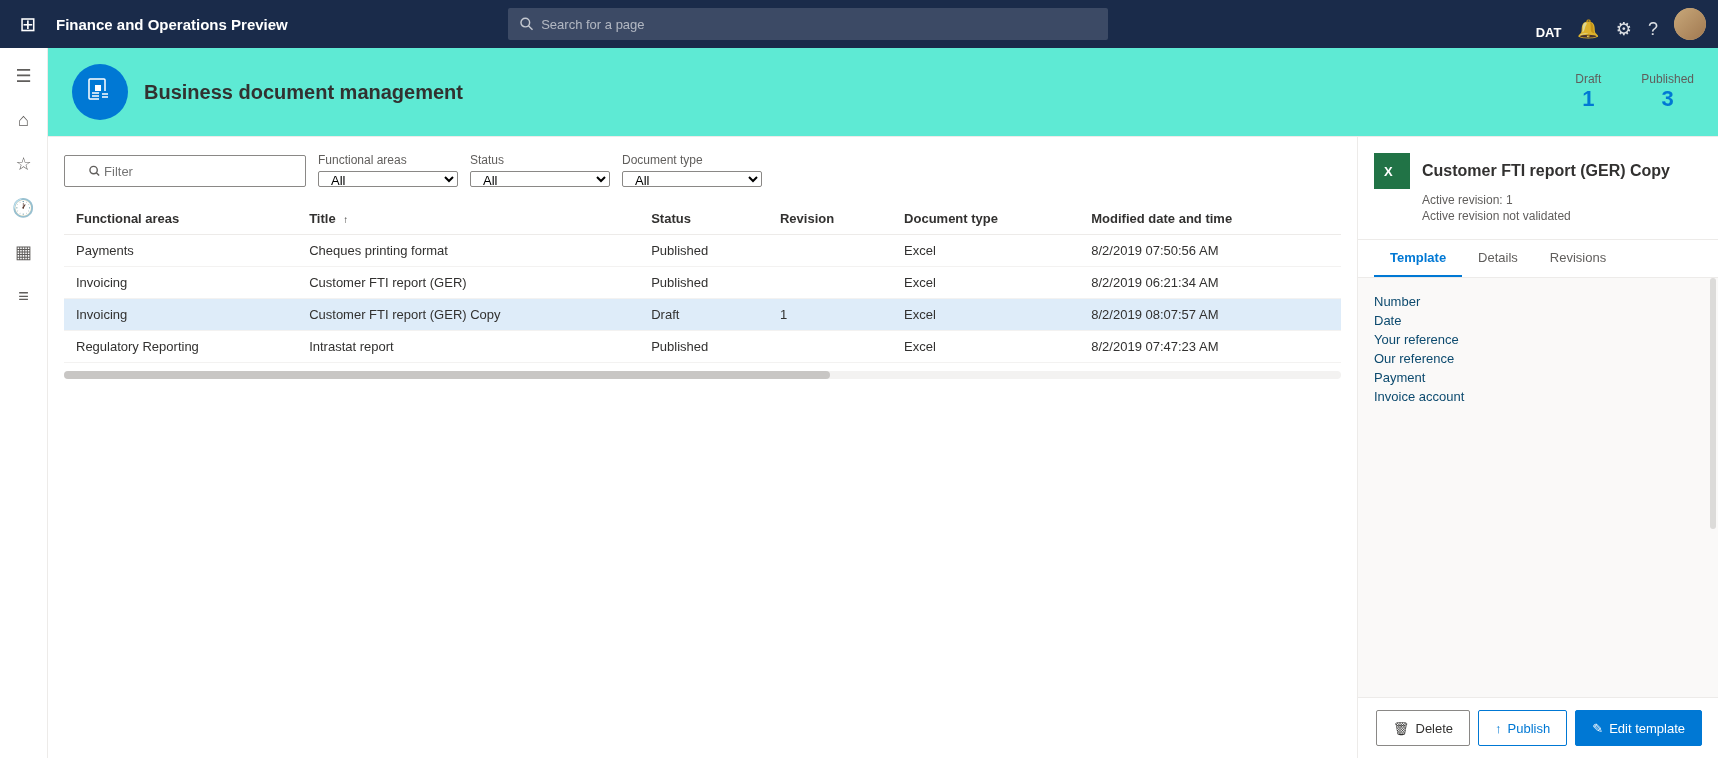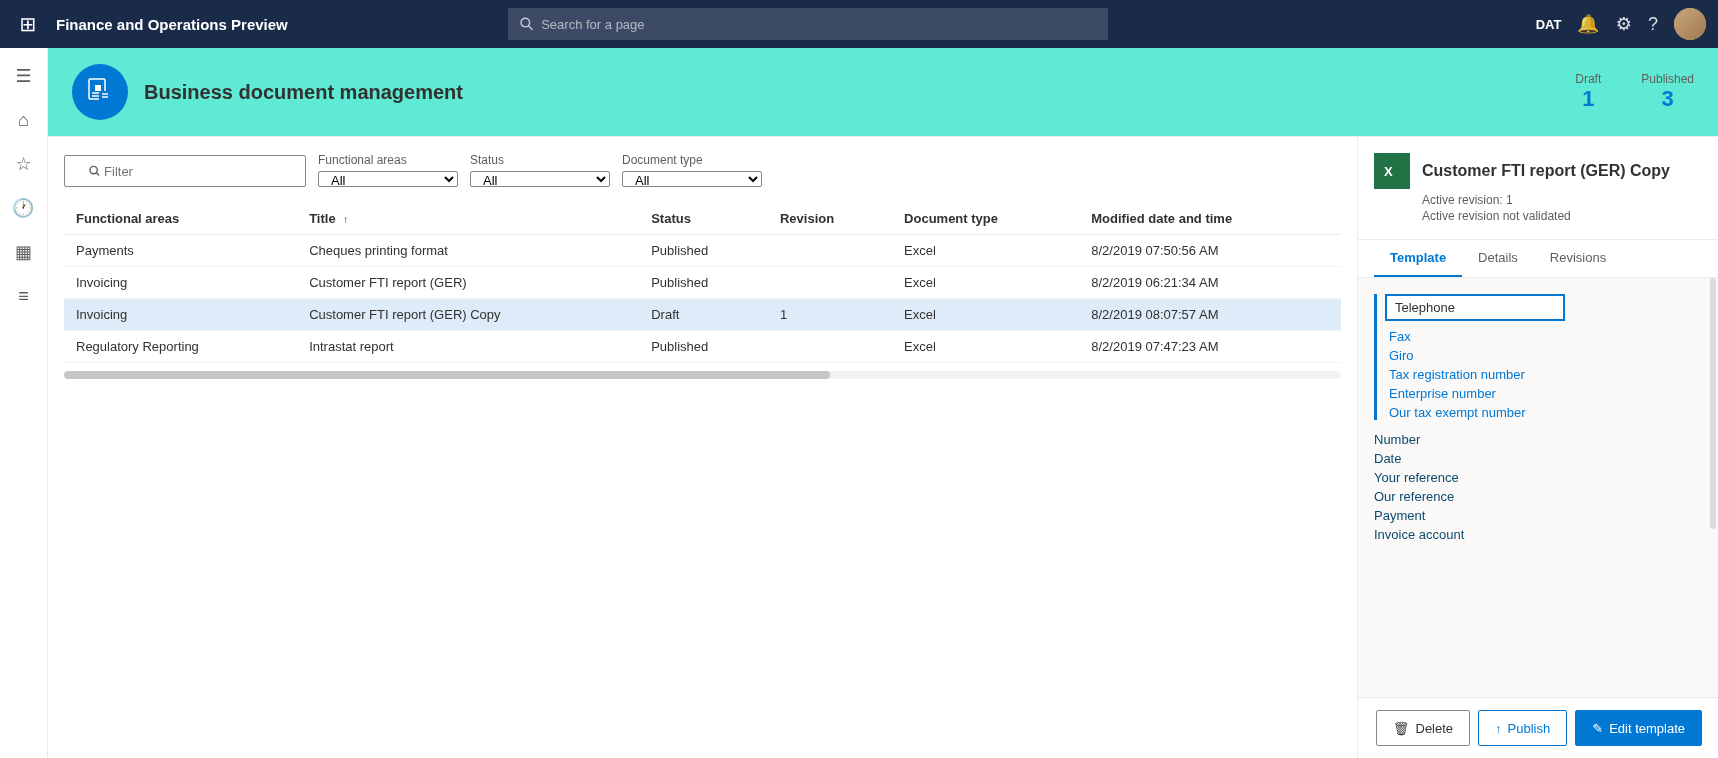--- a/index.html
+++ b/index.html
@@ -18,21 +18,21 @@
       flex: 1; max-width: 600px; margin: 0 auto;
       display: flex; align-items: center;
       background: rgba(255,255,255,0.15); border-radius: 2px;
       padding: 0 12px; height: 32px; gap: 8px;
     }
     .topnav-search input {
       background: transparent; border: none; outline: none;
       color: rgba(255,255,255,0.8); font-size: 13px; width: 100%;
     }
     .topnav-search input::placeholder { color: rgba(255,255,255,0.6); }
-    .topnav-right { margin-left: auto; display: flex; align-items: center; gap: 16px; }
+    .topnav-right { margin-left: auto; display: flex; align-items: flex-end; gap: 16px; }
     .topnav-env { font-size: 13px; color: white; font-weight: 600; }
     .topnav-icon { font-size: 18px; color: rgba(255,255,255,0.85); cursor: pointer; }
     .topnav-avatar { width: 32px; height: 32px; border-radius: 50%; background: #c8a87a; overflow: hidden; cursor: pointer; }
 
     
     .app-layout { display: flex; height: calc(100vh - 48px); }
 
     
     .sidebar {
       width: 48px; background: #fff; border-right: 1px solid #edebe9;
@@ -372,30 +372,20 @@
         </div>
 
         <div class="right-tabs">
           <div class="right-tab active">Template</div>
           <div class="right-tab">Details</div>
           <div class="right-tab">Revisions</div>
         </div>
 
         <div class="right-panel-content">
           <div class="template-preview">
-            <div style="border-left: 3px solid #0078d4; padding-left: 8px; margin-bottom: 12px;">
-              <div class="telephone-field">Telephone</div>
-              <div class="template-links" id="template-links">
-              <a class="template-link">Fax</a>
-                  <a class="template-link">Giro</a>
-                  <a class="template-link">Tax registration number</a>
-                  <a class="template-link">Enterprise number</a>
-                  <a class="template-link">Our tax exempt number</a>
-                </div>
-            </div>
             <div class="template-fields" id="template-fields">
             <div class="template-field">Number</div>
                 <div class="template-field">Date</div>
                 <div class="template-field">Your reference</div>
                 <div class="template-field">Our reference</div>
                 <div class="template-field">Payment</div>
                 <div class="template-field">Invoice account</div>
               </div>
           </div>
           <div class="right-scroll"></div>

